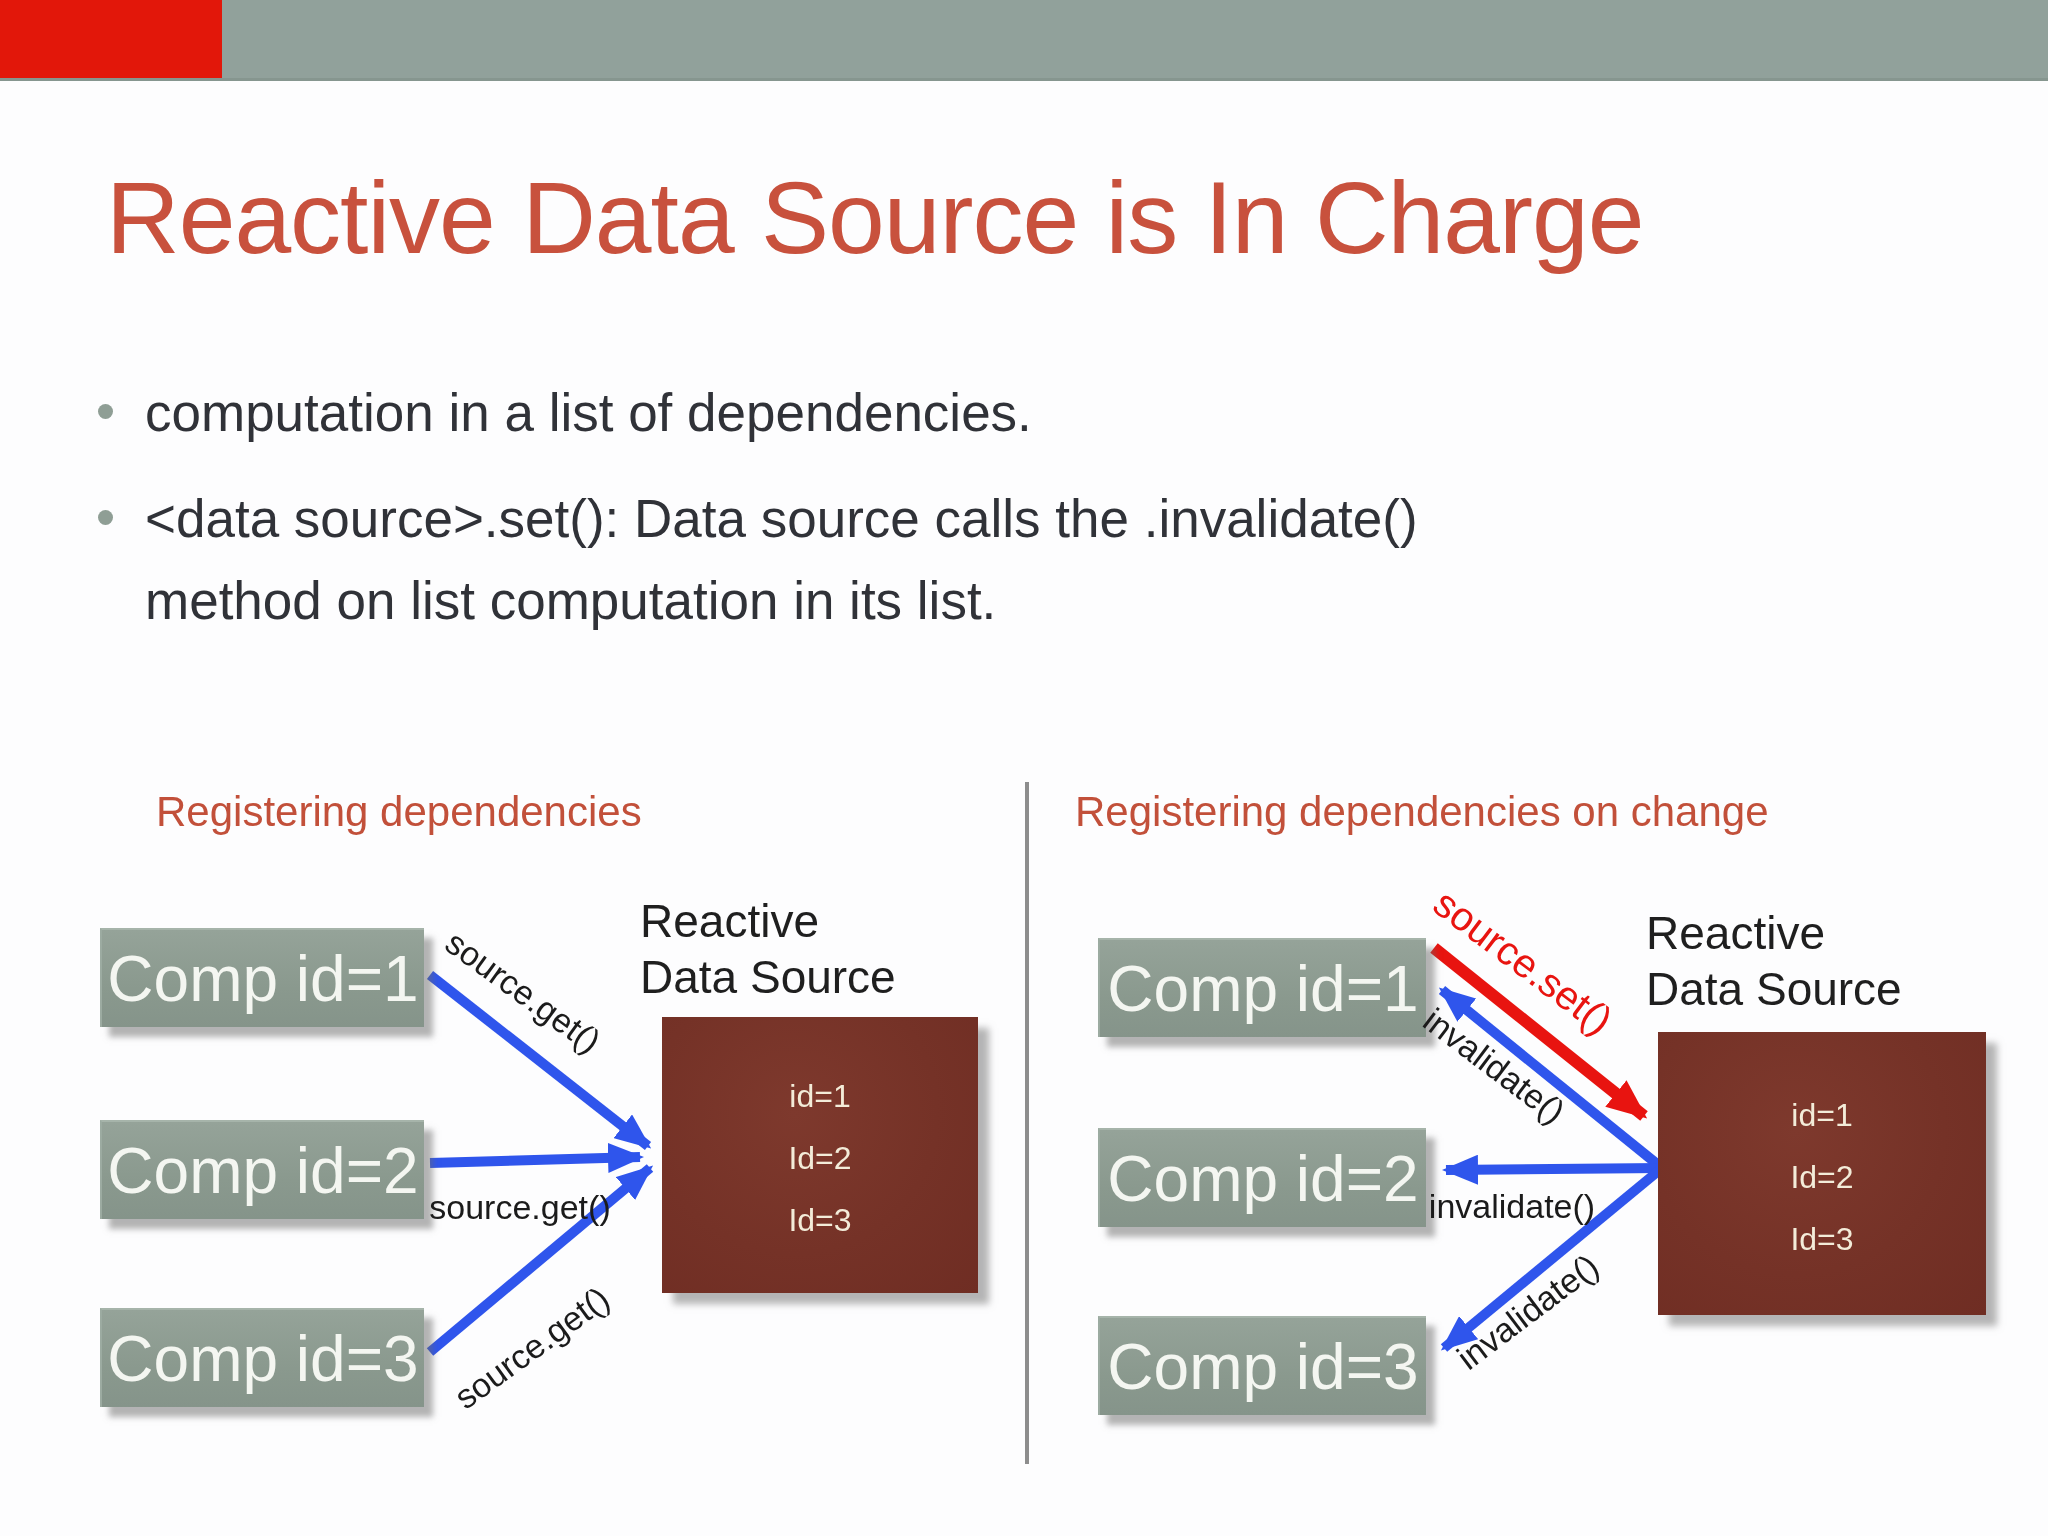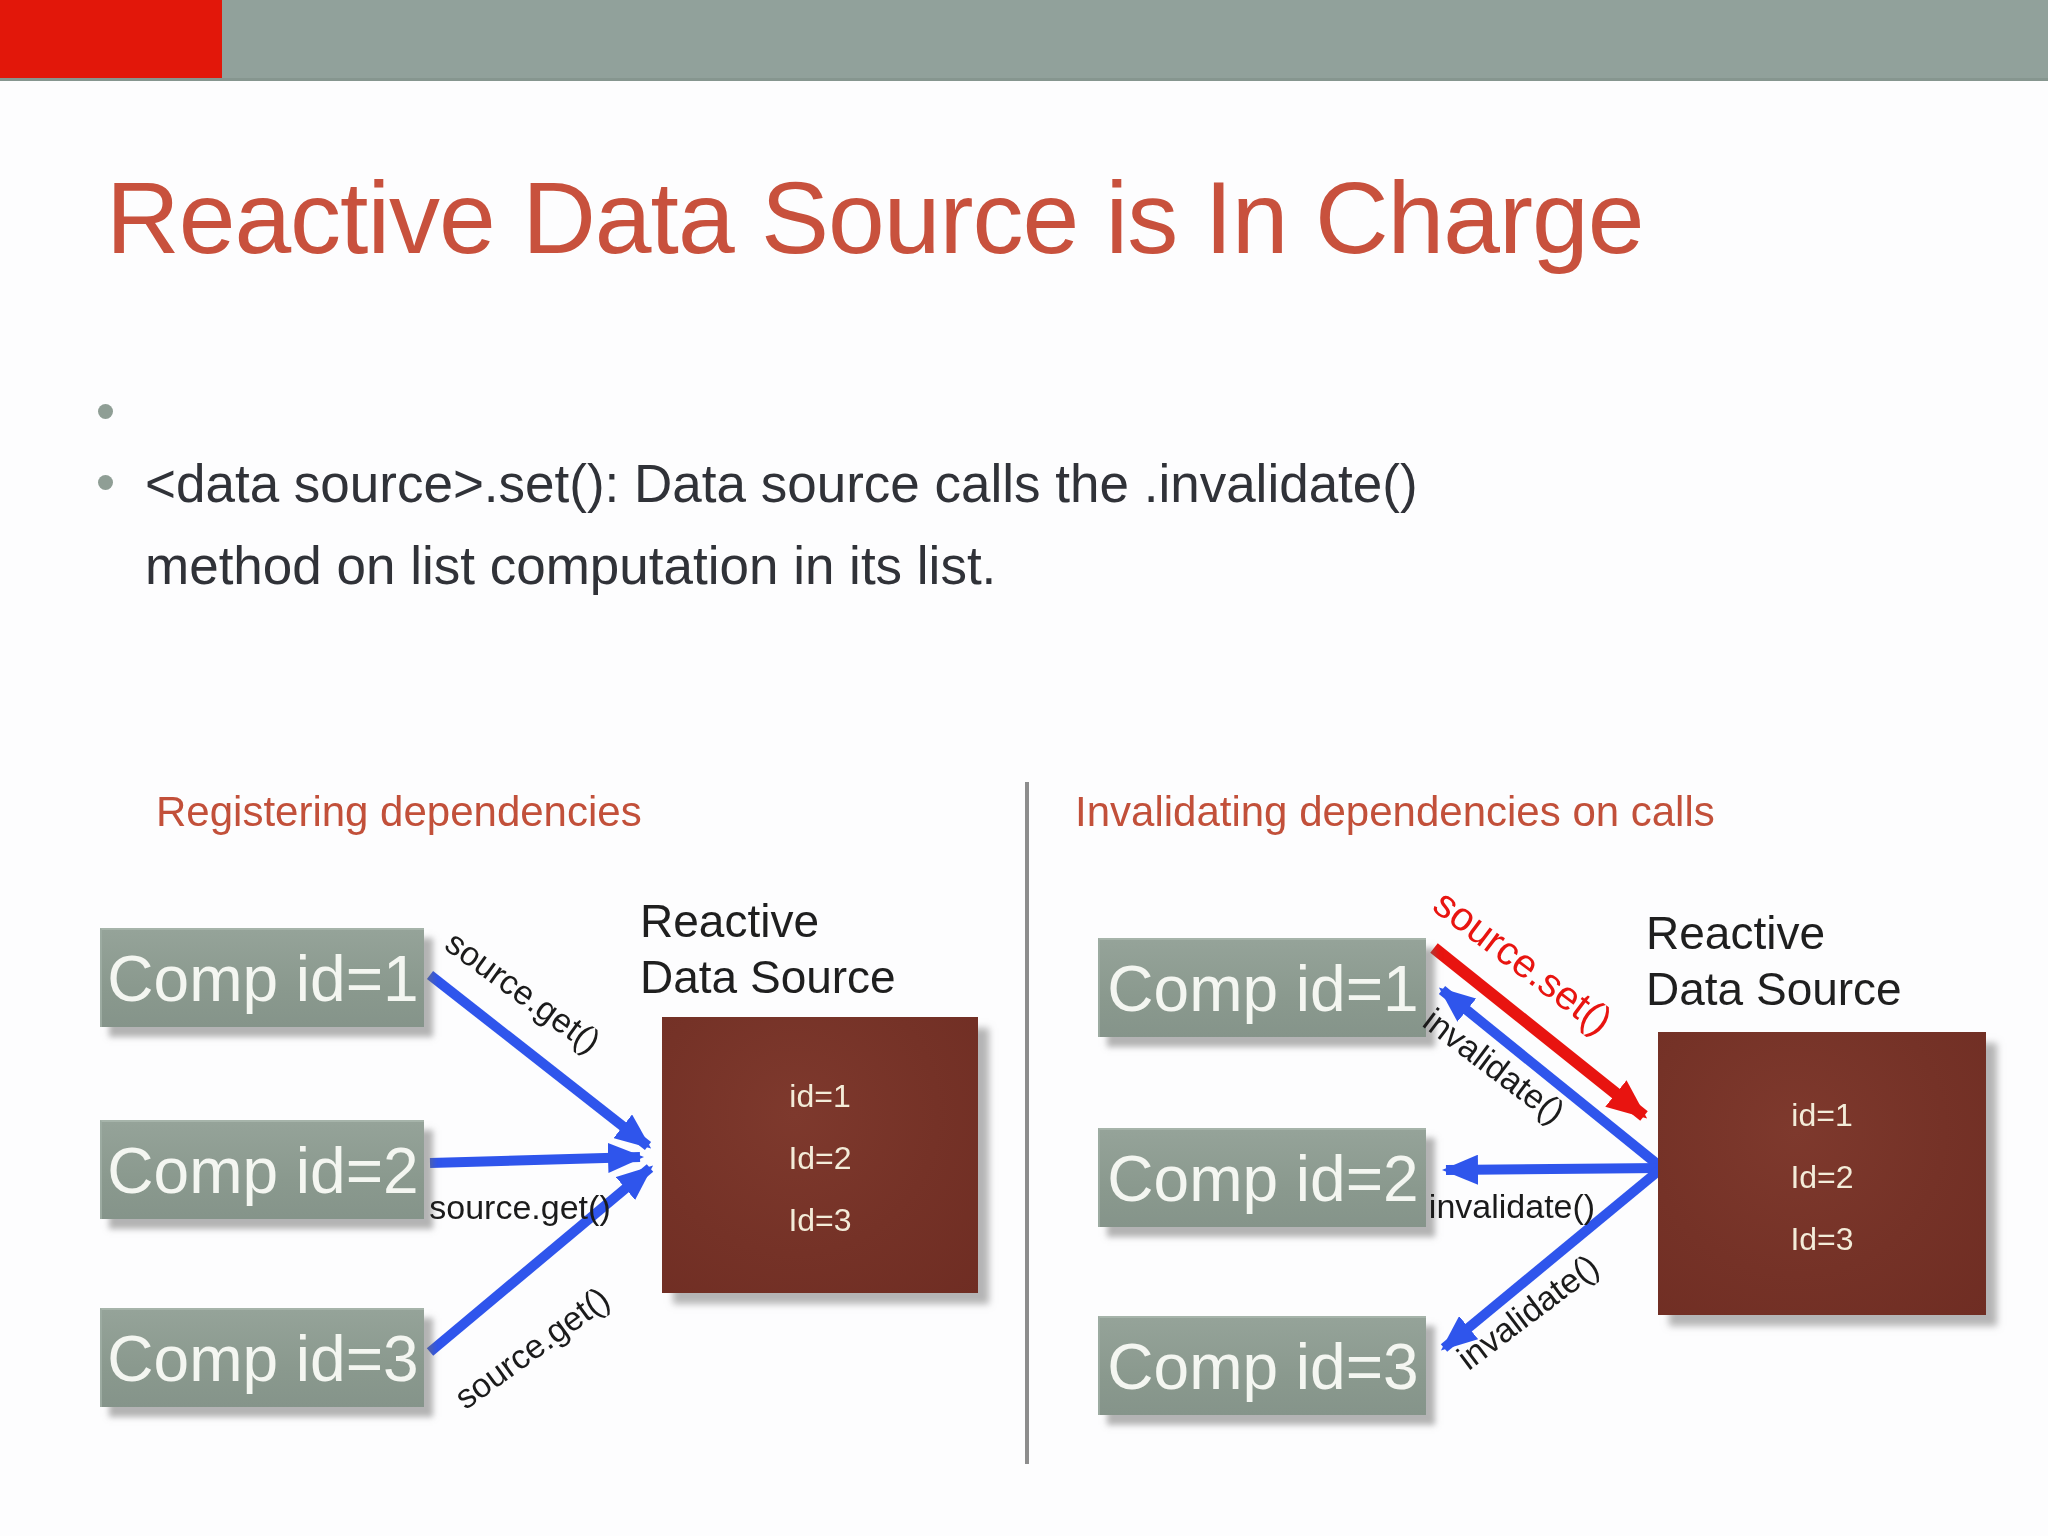--- a/index.html
+++ b/index.html
@@ -127,33 +127,34 @@
   <div class="topbar">
     <div class="corner"></div>
   </div>
 
   <h1 class="title">Reactive Data Source is In Charge</h1>
 
   <ul class="bullets">
     <li class="bullet">
       <span class="dot"></span>
       <div>
+        <div class="bline">computation in a list of dependencies.</div>
       </div>
     </li>
     <li class="bullet">
       <span class="dot"></span>
       <div>
         <div class="bline">&lt;data source&gt;.set(): Data source calls the .invalidate()</div>
         <div class="bline">method on list computation in its list.</div>
       </div>
     </li>
   </ul>
 
   <div class="panel-heading left">Registering dependencies</div>
-  <div class="panel-heading right">Invalidating dependencies on calls</div>
+  <div class="panel-heading right">Registering dependencies on change</div>
   <div class="divider"></div>
 
   <svg class="arrows" width="2048" height="1536" viewBox="0 0 2048 1536">
     <defs>
       <marker id="head-blue" markerUnits="userSpaceOnUse" markerWidth="38" markerHeight="30" refX="32" refY="15" orient="auto">
         <path d="M0,0 L36,15 L0,30 z" fill="#2f55ec"></path>
       </marker>
       <marker id="head-red" markerUnits="userSpaceOnUse" markerWidth="42" markerHeight="34" refX="36" refY="17" orient="auto">
         <path d="M0,0 L40,17 L0,34 z" fill="#e81410"></path>
       </marker>

